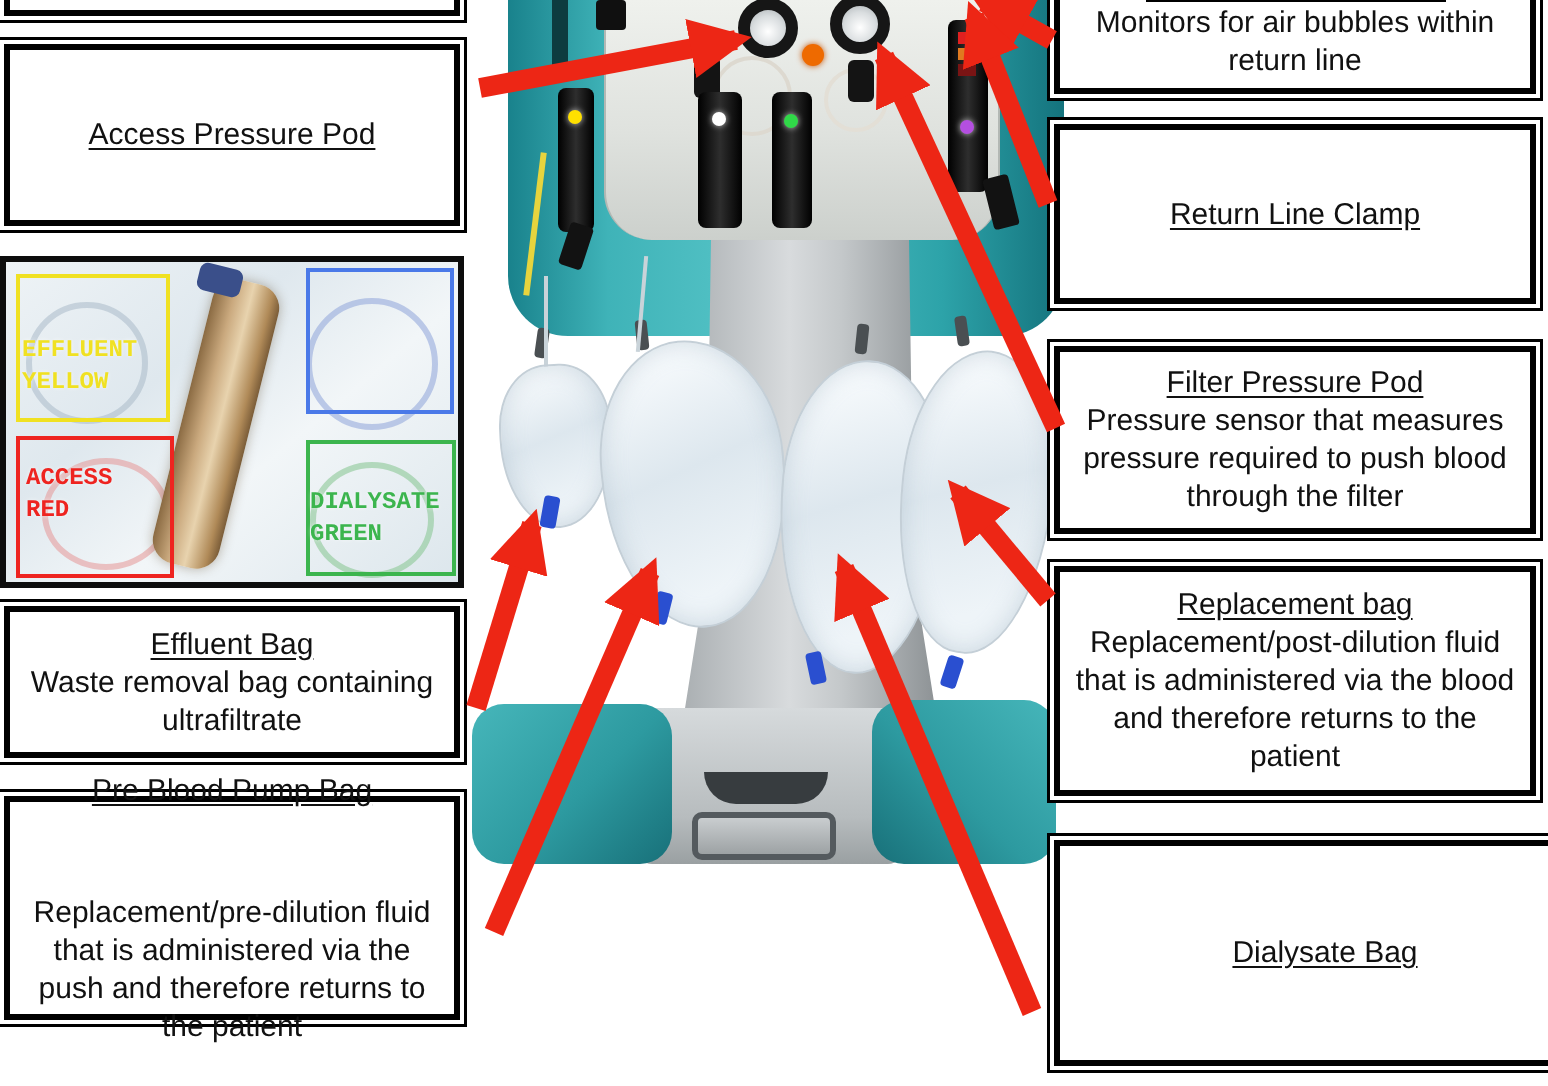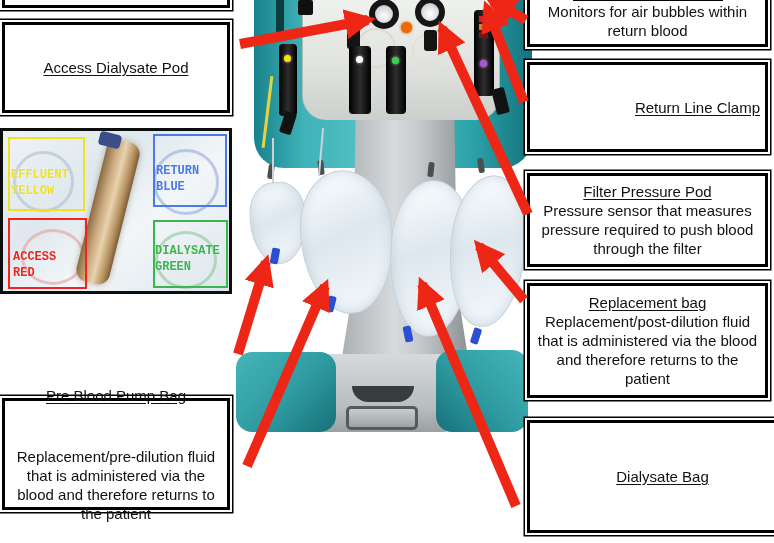--- a/index.html
+++ b/index.html
@@ -106,58 +106,60 @@
               background:linear-gradient(135deg,#46b6ba 0%,#2d9aa0 55%,#187079 100%);z-index:10;"></div>
   <div class="abs" style="left:436px;top:350px;width:92px;height:82px;border-radius:16px;
               background:linear-gradient(225deg,#46b6ba 0%,#2d9aa0 55%,#187079 100%);z-index:10;"></div>
   <div class="abs" style="left:352px;top:386px;width:62px;height:16px;background:#373c3f;border-radius:0 0 60px 60px;z-index:11;"></div>
   <div class="abs" style="left:346px;top:406px;width:72px;height:24px;border:3px solid #545a5e;border-radius:5px;
               background:linear-gradient(180deg,#c9cdcf,#9da2a4);box-sizing:border-box;z-index:11;"></div>
 
   <div class="callout" style="left:2px;top:-42px;width:228px;height:50px;"></div>
 
   <div class="callout" style="left:2px;top:22px;width:228px;height:91px;">
-    <span class="box-title">Access Dialysate Pod</span>
+    <span class="box-title">Access Pressure Pod</span>
   </div>
 
   <div class="photo">
     <div class="tubecoil" style="left:10px;top:20px;width:55px;height:55px;"></div>
     <div class="tubecoil" style="left:150px;top:18px;width:60px;height:60px;border-color:rgba(150,170,220,.6);"></div>
     <div class="tubecoil" style="left:18px;top:98px;width:58px;height:50px;border-color:rgba(230,150,150,.55);"></div>
     <div class="tubecoil" style="left:152px;top:100px;width:56px;height:52px;border-color:rgba(140,200,150,.6);"></div>
     <div class="abs" style="left:88px;top:8px;width:34px;height:146px;border-radius:12px;transform:rotate(14deg);
                 background:linear-gradient(90deg,#8a6a42 0%,#caa97e 30%,#e8d3ae 55%,#b08a58 85%,#7a5c38 100%);
                 box-shadow:0 0 6px rgba(90,70,40,.4);"></div>
     <div class="abs" style="left:96px;top:2px;width:22px;height:14px;background:#3a4f8a;border-radius:4px;transform:rotate(14deg);"></div>
     <div class="quad" style="left: 5px; top: 6px; width: 77px; height: 74px; border-color: rgb(240, 225, 34);"></div>
     <div class="quad" style="left: 150px; top: 3px; width: 74px; height: 73px; border-color: rgb(74, 121, 232);"></div>
     <div class="quad" style="left: 5px; top: 87px; width: 79px; height: 71px; border-color: rgb(238, 36, 32);"></div>
     <div class="quad" style="left: 150px; top: 89px; width: 75px; height: 68px; border-color: rgb(60, 181, 78);"></div>
     <div class="quadlabel" style="left: 8px; top: 36px; width: 72px; color: rgb(240, 225, 34);">EFFLUENT
 YELLOW</div>
-    <div class="quadlabel" style="left: 153px; top: 32px; width: 68px; color: rgb(74, 121, 232);">RETURN
-BLUE</div>
-    <div class="quadlabel" style="left: 10px; top: 118px; width: 70px; color: rgb(238, 36, 32);">ACCESS
+    <div class="quadlabel" style="left: 10px; top: 100px; width: 70px; color: rgb(238, 36, 32);">ACCESS
 RED</div>
     <div class="quadlabel" style="left: 152px; top: 112px; width: 72px; color: rgb(60, 181, 78);">DIALYSATE
 GREEN</div>
   </div>
 
+  <div class="callout" style="left:2px;top:303px;width:228px;height:76px;">
+    <span class="box-title">Effluent Bag</span>
+    <span>Waste removal bag containing ultrafiltrate</span>
+  </div>
 
   <div class="callout" style="left:2px;top:398px;width:228px;height:112px;gap:42px;">
     <span class="box-title">Pre Blood Pump Bag</span>
-    <span>Replacement/pre-dilution fluid that is administered via the blood and therefore returns to the patient</span>
+    <span>Replacement/pre-dilution fluid that is administered via the push and therefore returns to the patient</span>
   </div>
 
   <div class="callout" style="left:527px;top:-55px;width:241px;height:102px;justify-content:flex-end;padding-bottom:4px;">
     <div style="width:150px;height:2px;background:#000;margin:0 auto 1px auto;"></div>
-    <span>Monitors for air bubbles within return blood</span>
+    <span>Monitors for air bubbles within return line</span>
   </div>
 
-  <div class="callout" style="left:527px;top:62px;width:241px;height:90px;align-items:flex-end;">
+  <div class="callout" style="left:527px;top:62px;width:241px;height:90px;">
     <span class="box-title">Return Line Clamp</span>
   </div>
 
   <div class="callout" style="left:527px;top:173px;width:241px;height:94px;">
     <span class="box-title">Filter Pressure Pod</span>
     <span>Pressure sensor that measures pressure required to push blood through the filter</span>
   </div>
 
   <div class="callout" style="left:527px;top:283px;width:241px;height:115px;">
     <span class="box-title">Replacement bag</span>

